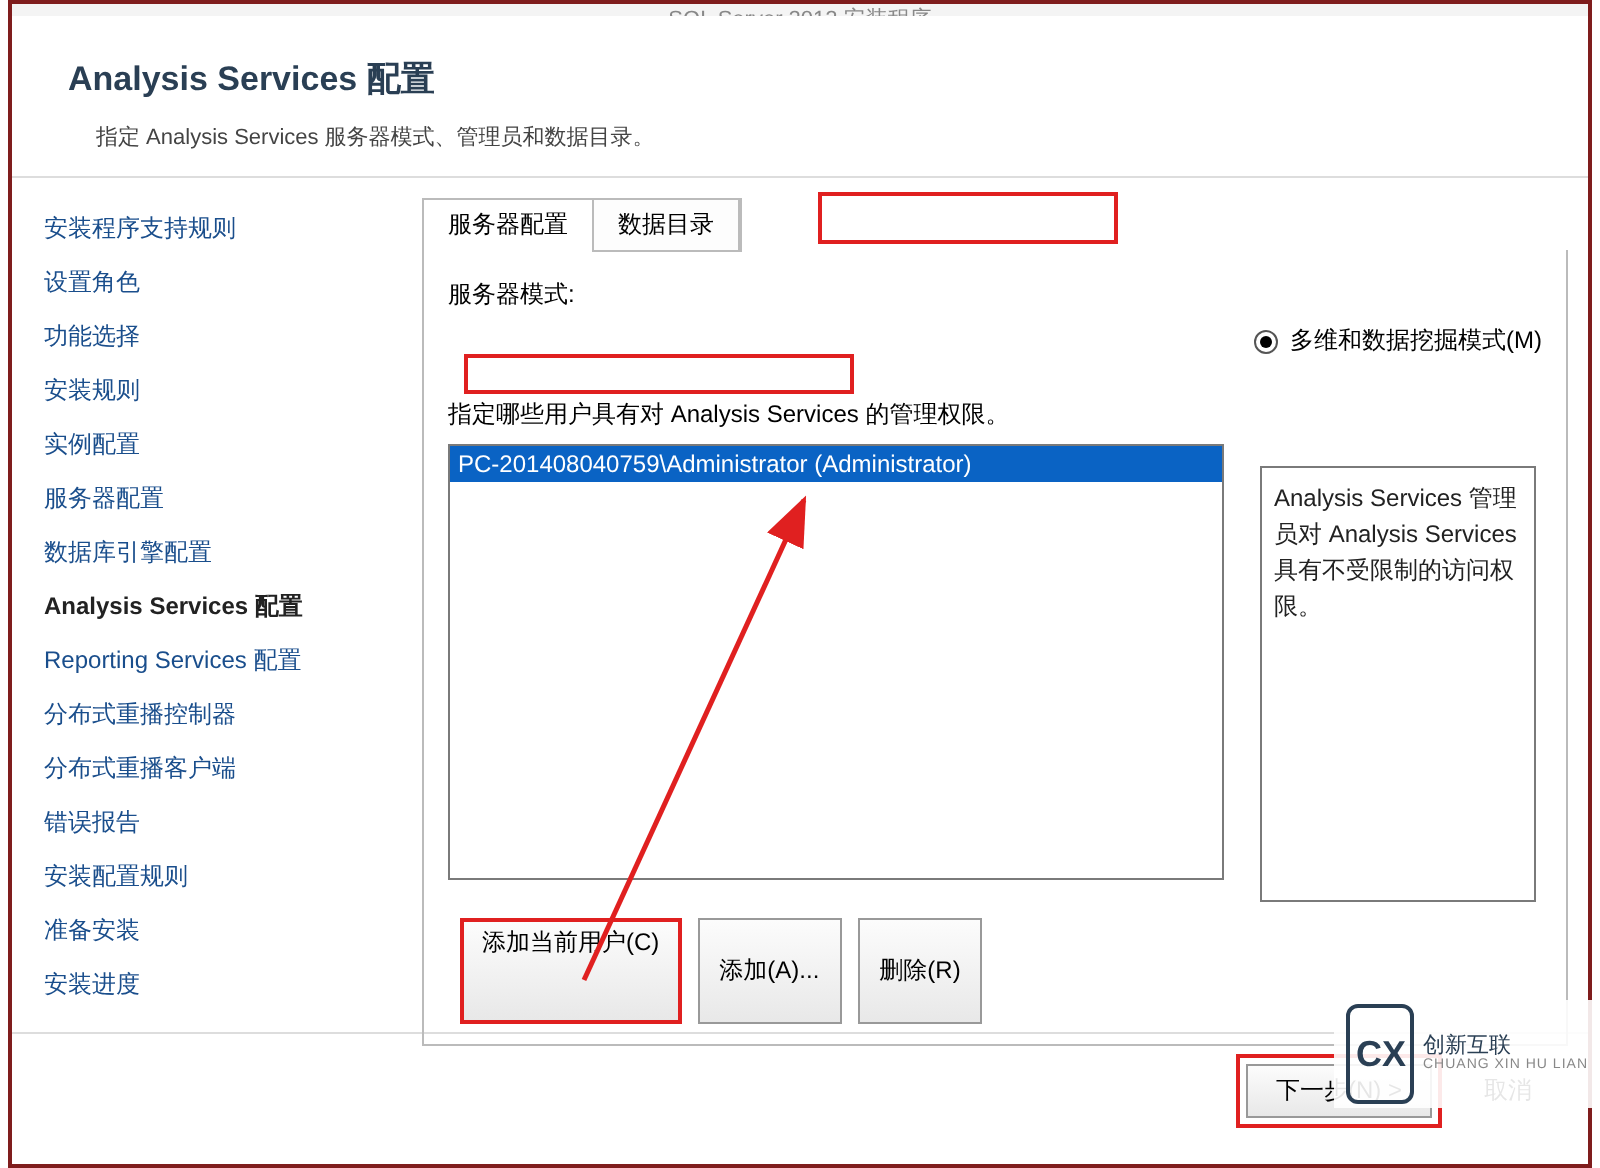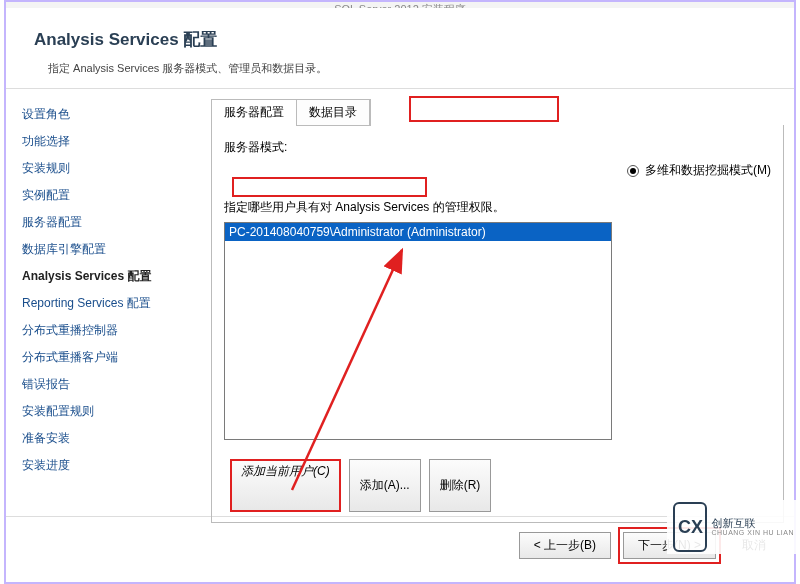--- a/index.html
+++ b/index.html
@@ -9,21 +9,21 @@
     background: #fff;
     width: 800px;
     height: 584px;
     position: relative;
     overflow: hidden;
   }
   .window {
     position: absolute;
     left: 4px; top: 0;
     width: 792px; height: 584px;
-    border: 2px solid #c4b5fd;
+    border: 2px solid #7f1d1d;
     background: #fff;
   }
   .titlebar {
     height: 6px;
     background: #f4f4f4;
     text-align: center;
     font-size: 11px;
     color: #888;
     overflow: hidden;
   }
@@ -143,21 +143,21 @@
     left: 18px; bottom: 10px;
     display: flex; gap: 8px;
   }
   .btn {
     border: 1px solid #999;
     background: linear-gradient(#fcfcfc,#e8e8e8);
     padding: 17px 10px;
     font-size: 12px;
     cursor: default;
   }
-  .btn-row .red-btn { border: 2px solid #e02020; padding:2px 9px;font-style:italic; }
+  .btn-row .red-btn { border: 2px solid #e02020; padding:2px 9px; }
   .footer {
     display:flex;
     justify-content:flex-end;
     align-items:center;
     gap: 12px;
     padding: 12px 14px;
     height: 56px;
   }
   .footer .fbtn {
     border:1px solid #999;
@@ -198,20 +198,21 @@
   <div class="titlebar">SQL Server 2012 安装程序</div>
 
   <div class="header">
     <h1>Analysis Services 配置</h1>
     <p>指定 Analysis Services 服务器模式、管理员和数据目录。</p>
   </div>
 
   <div class="body">
 
     <div class="sidebar">
+      <div class="item">安装程序支持规则</div>
       <div class="item">设置角色</div>
       <div class="item">功能选择</div>
       <div class="item">安装规则</div>
       <div class="item">实例配置</div>
       <div class="item">服务器配置</div>
       <div class="item">数据库引擎配置</div>
       <div class="item bold">Analysis Services 配置</div>
       <div class="item">Reporting Services 配置</div>
       <div class="item">分布式重播控制器</div>
       <div class="item">分布式重播客户端</div>
@@ -237,20 +238,21 @@
           <span>多维和数据挖掘模式(M)</span>
         </div>
         <div class="mode-box"></div>
 
         <div class="perm-label">指定哪些用户具有对 Analysis Services 的管理权限。</div>
 
         <div class="list-box">
           <div class="list-item">PC-201408040759\Administrator (Administrator)</div>
         </div>
 
+        <div class="side-info">Analysis Services 管理员对 Analysis Services 具有不受限制的访问权限。</div>
 
         <div class="btn-row">
           <div class="btn red-btn">添加当前用户(C)</div>
           <div class="btn">添加(A)...</div>
           <div class="btn">删除(R)</div>
         </div>
 
         <svg class="arrow-svg" width="560" height="400">
           <defs>
             <marker id="arrowhead" markerWidth="10" markerHeight="8" refX="9" refY="4" orient="auto">
@@ -259,21 +261,20 @@
           </defs>
           <line x1="80" y1="365" x2="190" y2="125" stroke="#e02020" stroke-width="2.5" marker-end="url(#arrowhead)"></line>
         </svg>
 
       </div>
     </div>
 
   </div>
 
   <div class="footer">
-    <div class="fbtn">&lt; 上一步(B)</div>
     <div class="fbtn red-fbtn">下一步(N) &gt;</div>
     <div class="fbtn cancel">取消</div>
   </div>
 
 </div>
 
 <div class="watermark">
   <div class="cx">CX</div>
   <div class="txt">
     <span>创新互联</span>

